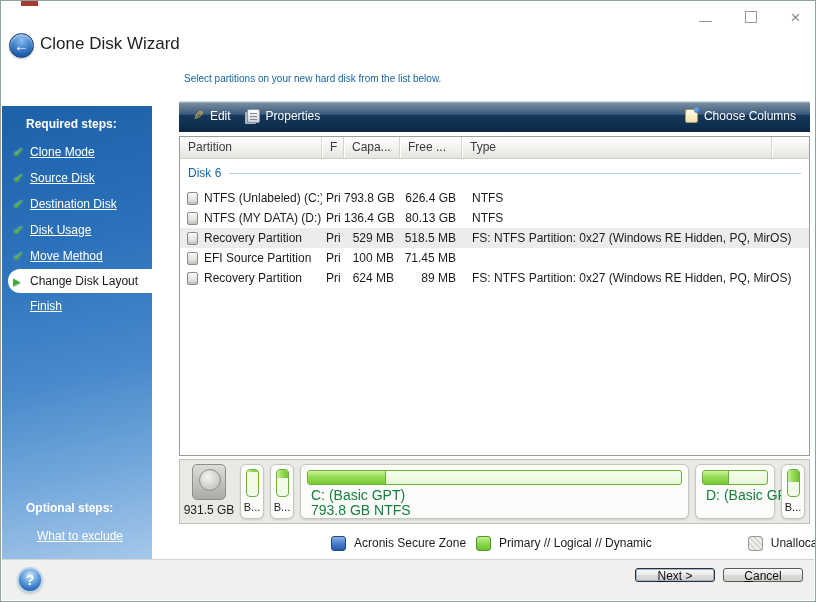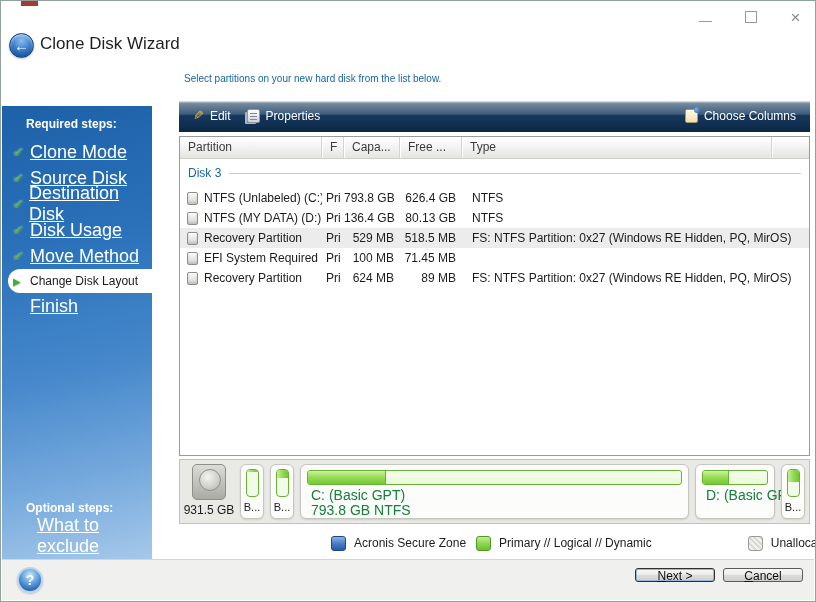--- a/index.html
+++ b/index.html
@@ -22,21 +22,21 @@
     font-size:15px; font-weight:bold; box-shadow:inset 0 2px 3px rgba(255,255,255,.55), 0 1px 2px rgba(0,0,0,.25); }
   .page-title { position:absolute; left:39px; top:3px; font-size:17px; font-weight:normal; color:#1f1f1f; }
 
   
   .sidebar { position:absolute; left:1px; top:65px; width:150px; bottom:42px;
     background:linear-gradient(168deg, #1d61a8 0%, #2a71ba 30%, #4688cb 58%, #74a8dc 80%, #a5c8ea 100%);margin-top:40px; }
   .side-label { padding:11px 0 8px 24px; color:#fff; font-weight:bold; font-size:12px; }
   .step { position:relative; height:26px; display:flex; align-items:center; padding-left:11px; }
   .step .check-icon { width:17px; color:#47b23c; font-size:13px; text-shadow:0 1px 1px rgba(0,0,0,.35), 0 0 2px #eaffea; }
   .step .arrow-icon { width:17px; color:#3fae34; font-size:10px; text-shadow:0 1px 1px rgba(0,0,0,.3); }
-  .step a { color:#fff; font-size:18px; text-decoration:underline; cursor:pointer; }
+  .step a { color:#fff; font-size:12px; text-decoration:underline; cursor:pointer; }
   .step.pending { padding-left:28px; }
   .step.current { margin-left:6px; padding-left:5px; background:#fff; border-radius:13px 0 0 13px; height:24px; }
   .step.current span.lbl { color:#1a1a1a; font-size:12px; }
   .optional-block { position:absolute; bottom:10px; left:0; right:0; }
   .optional-block .step { padding-left:35px; }
 
   
   .main { position:absolute; left:175px; top:65px; right:1px; bottom:42px; background:#fff; }
   .main-heading { position:absolute; left:8px; top:7px; font-size:10px; font-weight:normal; color:#1565a8; }
 
@@ -202,21 +202,21 @@
       <div class="thead">
         <div class="th">Partition</div>
         <div class="th">F</div>
         <div class="th">Capa...</div>
         <div class="th">Free ...</div>
         <div class="th">Type</div>
         <div class="th"></div>
       </div>
 
       <div class="group-row">
-        <span class="gname">Disk 3</span>
+        <span class="gname">Disk 6</span>
         <span class="rule"></span>
       </div>
 
       <div class="trow">
         <span class="cell c-part">
             <span class="part-icon"></span>
             <span>NTFS (Unlabeled) (C:)</span>
           </span>
         <span class="cell c-f">Pri</span>
         <span class="cell c-cap">793.8 GB</span>
@@ -239,21 +239,21 @@
             <span>Recovery Partition</span>
           </span>
         <span class="cell c-f">Pri</span>
         <span class="cell c-cap">529 MB</span>
         <span class="cell c-free">518.5 MB</span>
         <span class="cell c-type">FS: NTFS Partition: 0x27 (Windows RE Hidden, PQ, MirOS)</span>
       </div>
       <div class="trow">
         <span class="cell c-part">
             <span class="part-icon"></span>
-            <span>EFI System Required</span>
+            <span>EFI Source Partition</span>
           </span>
         <span class="cell c-f">Pri</span>
         <span class="cell c-cap">100 MB</span>
         <span class="cell c-free">71.45 MB</span>
       </div>
       <div class="trow">
         <span class="cell c-part">
             <span class="part-icon"></span>
             <span>Recovery Partition</span>
           </span>

